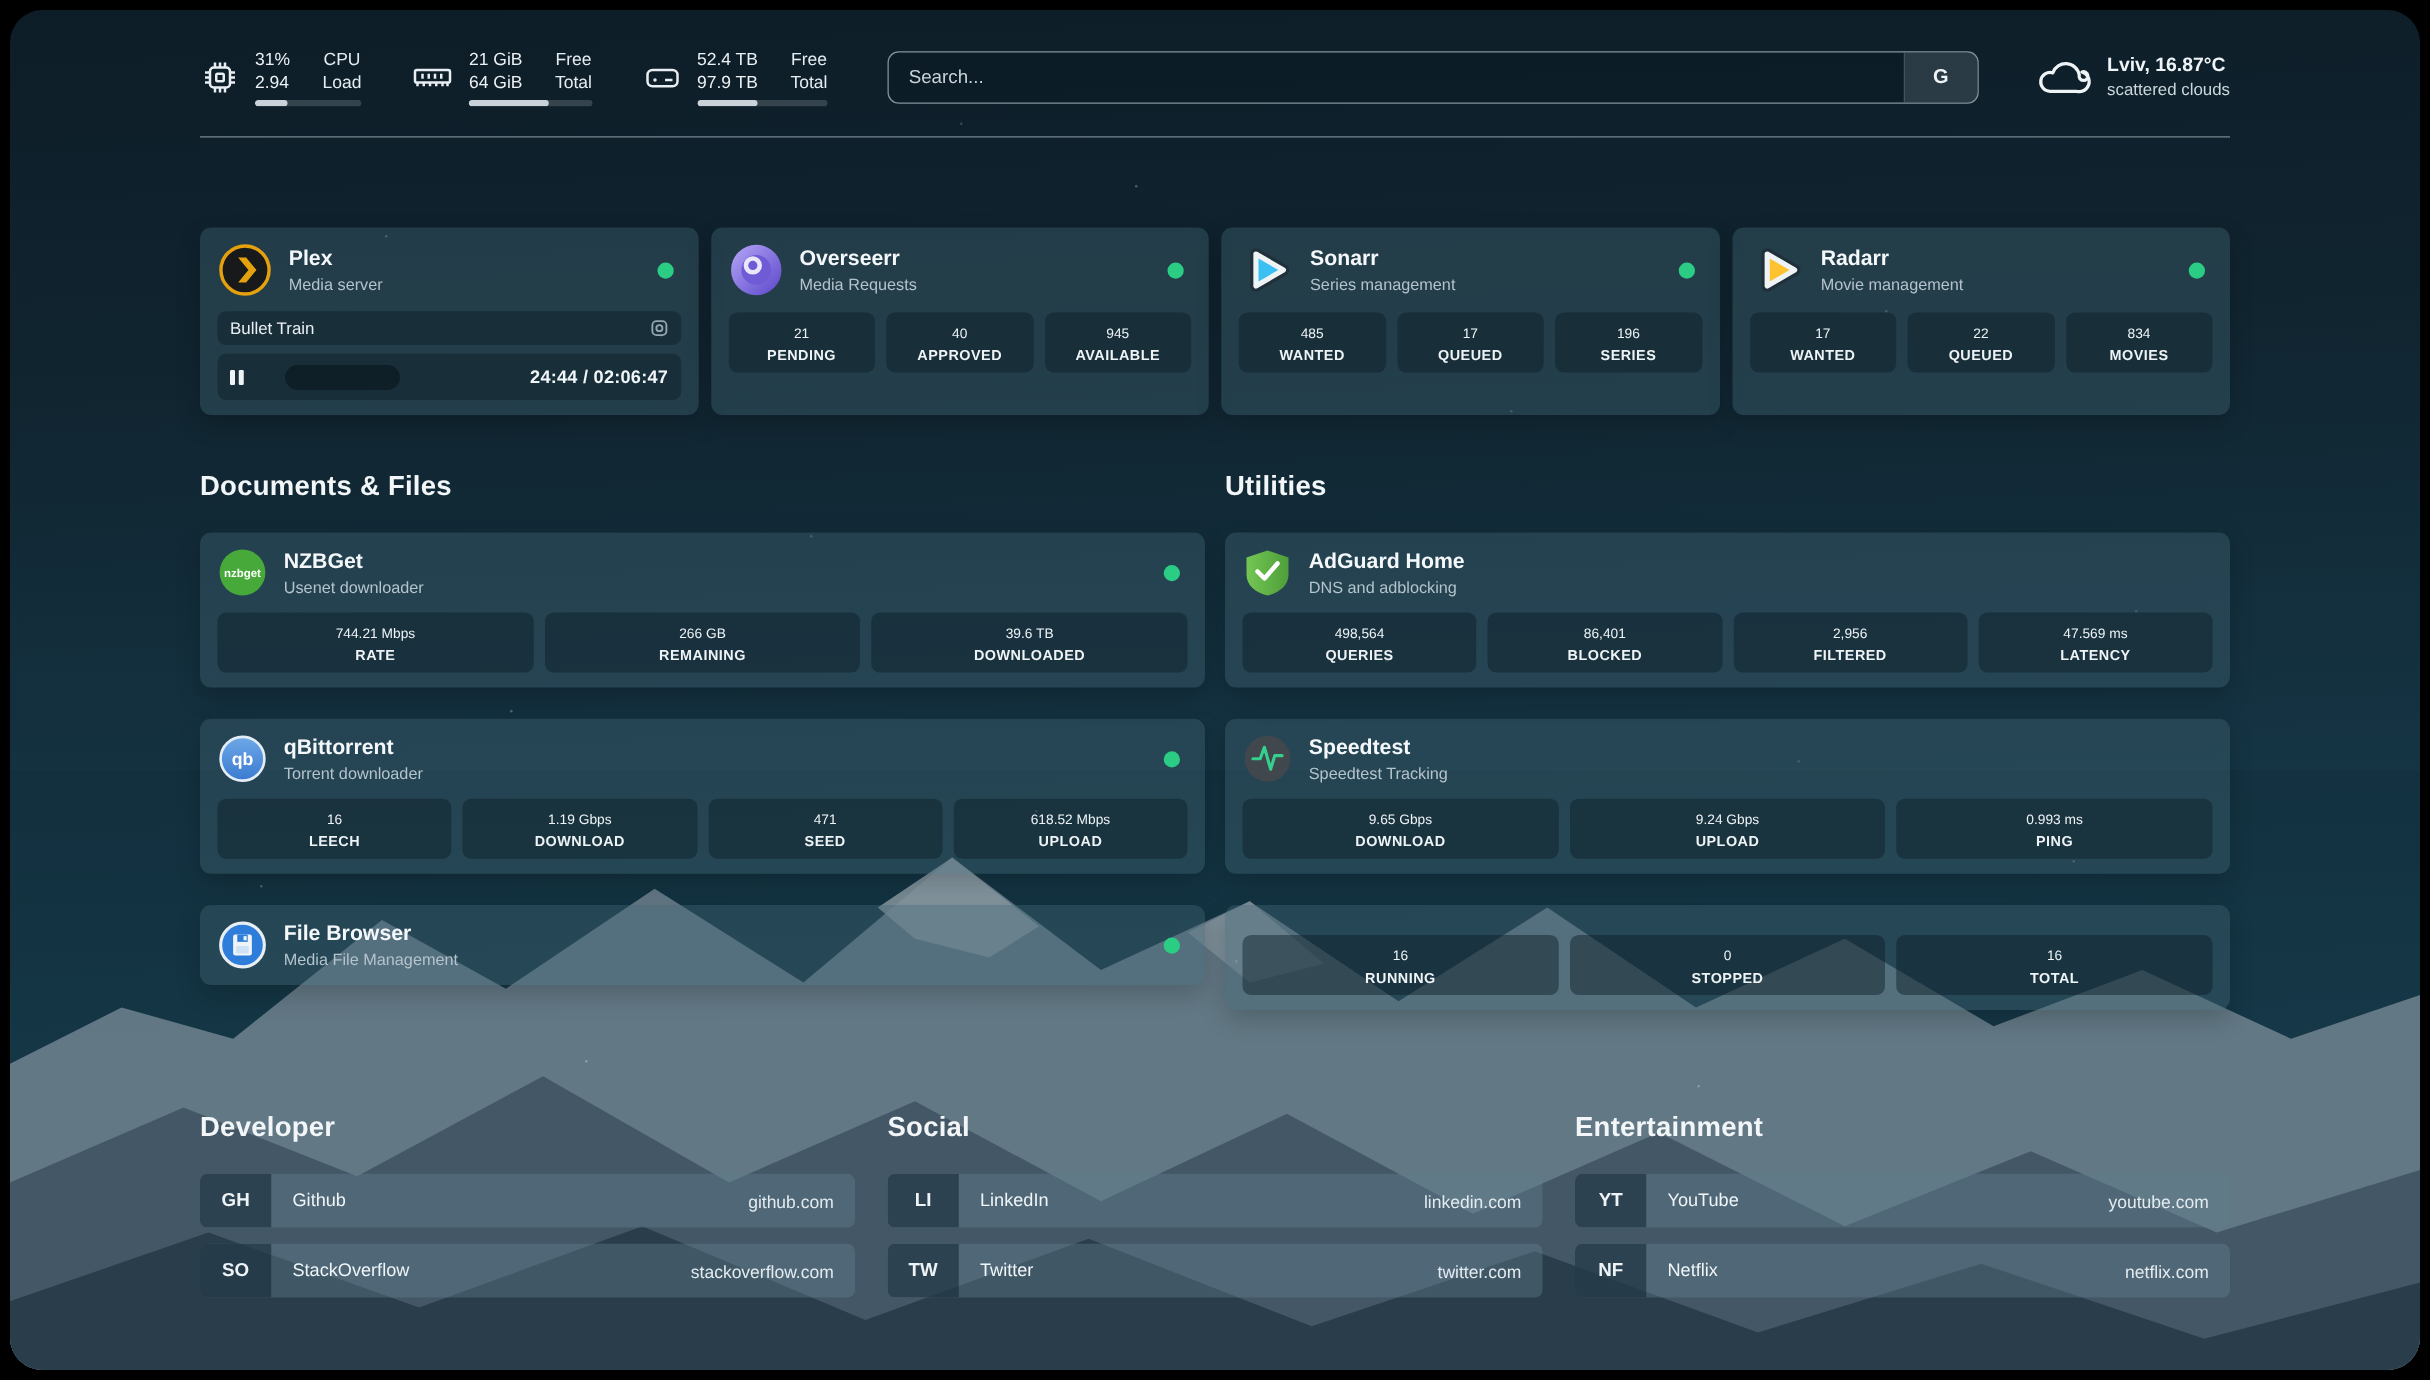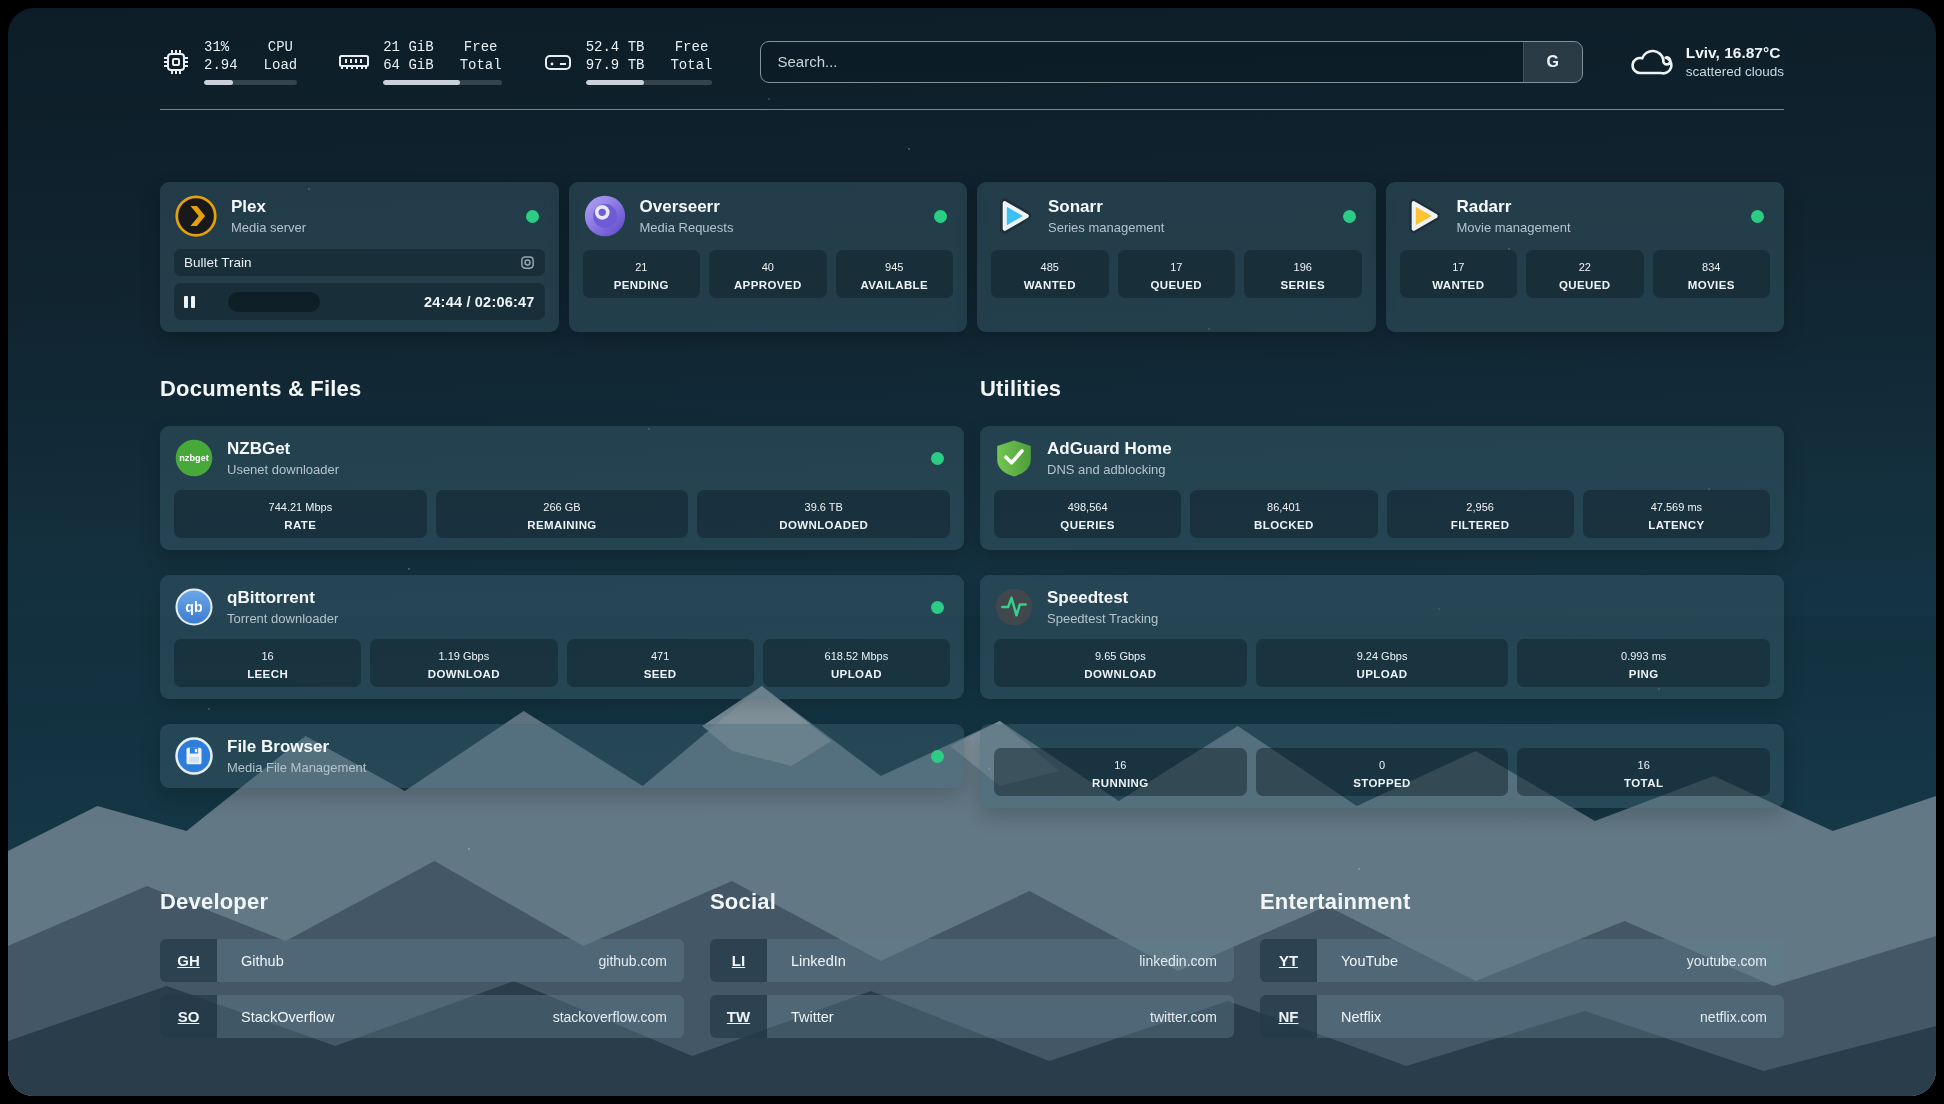--- a/index.html
+++ b/index.html
@@ -18,21 +18,21 @@
     980px 760px 0 0 rgba(255,255,255,.30),460px 840px 0 0 rgba(255,255,255,.28),
     1350px 860px 0 0 rgba(255,255,255,.25),760px 90px 0 0 rgba(255,255,255,.2),
     1430px 600px 0 0 rgba(255,255,255,.2),330px 380px 0 0 rgba(255,255,255,.2);}
   .content{position:relative;z-index:2;}
 
   
   .header{display:flex;align-items:center;padding:30px 152px 0 152px;}
   .sysstats{display:flex;gap:40px;align-items:center;}
   .sysstat{display:flex;gap:12px;align-items:center;color:#ecf1f4;}
   .sysstat svg{flex:0 0 auto;}
-  .sys-block{display:grid;grid-template-columns:auto auto;column-gap:26px;row-gap:0;font-size:14px;line-height:18px;font-family:Liberation Mono, monospace;}
+  .sys-block{display:grid;grid-template-columns:auto auto;column-gap:26px;row-gap:0;font-size:14px;line-height:18px;}
   .sys-col2{text-align:center;color:#e6edf1;}
   .bar{grid-column:1 / span 2;height:5px;border-radius:3px;background:rgba(255,255,255,.16);margin-top:6px;overflow:hidden;}
   .bar .fill{height:100%;border-radius:3px;background:#c9d2d8;}
   .searchbar{flex:1;display:flex;align-items:stretch;height:40px;margin:0 44px 0 48px;
     border:1.5px solid #84929c;border-radius:9px;background:rgba(9,22,30,.30);overflow:hidden;}
   .searchbar input{flex:1;background:transparent;border:none;outline:none;color:#e8eef2;
     font-size:15px;padding:0 16px;font-family:inherit;}
   .searchbar input::placeholder{color:#c9d3d9;}
   .g-btn{width:58px;display:flex;align-items:center;justify-content:center;cursor:pointer;
     background:rgba(150,168,180,.22);color:#eef3f6;font-size:16px;font-weight:600;border-left:1px solid rgba(255,255,255,.12);}
@@ -70,22 +70,22 @@
   .pause-icon i{display:block;width:3.5px;height:12px;background:#eef3f6;border-radius:1px;}
   .seek-pill{width:92px;height:20px;border-radius:10px;background:rgba(7,18,26,.55);margin-left:9px;}
   .player-time{margin-left:auto;color:#f0f5f8;font-size:14.5px;font-weight:600;letter-spacing:.2px;}
   .cast-icon{margin-left:auto;color:#93a5b0;display:flex;align-items:center;}
 
   
   .links-section{margin-top:56px;display:grid;grid-template-columns:1fr 1fr 1fr;column-gap:26px;padding-bottom:30px;}
   .link-row{display:flex;align-items:stretch;height:43px;margin-bottom:13px;border-radius:6px;overflow:hidden;
     background:rgba(96,126,140,.42);cursor:pointer;}
   .link-badge{width:57px;background:rgba(16,36,50,.55);display:flex;align-items:center;justify-content:center;
-    color:#eef3f6;font-size:15px;font-weight:600;text-decoration:underline;}
-  .link-name{display:flex;align-items:center;color:#f0f5f8;font-size:14.5px;margin-left:24px;}
+    color:#eef3f6;font-size:15px;font-weight:600;}
+  .link-name{display:flex;align-items:center;padding-left:17px;color:#f0f5f8;font-size:14.5px;}
   .link-url{display:flex;align-items:center;margin-left:auto;padding-right:17px;color:#e4ebf0;font-size:14px;}
 </style>
 </head>
 <body>
 
 <div class="frame">
   <div class="screen">
 
     <svg class="mountains" viewBox="0 0 1944 480" preserveAspectRatio="none" aria-hidden="true">
       <polygon fill="#a3b1be" opacity="0.9" points="0,235 90,190 180,215 300,120 400,175 520,95 640,170 760,70 880,160 1000,105 1120,185 1240,110 1360,190 1480,135 1600,205 1720,160 1840,215 1944,180 1944,480 0,480"></polygon>

